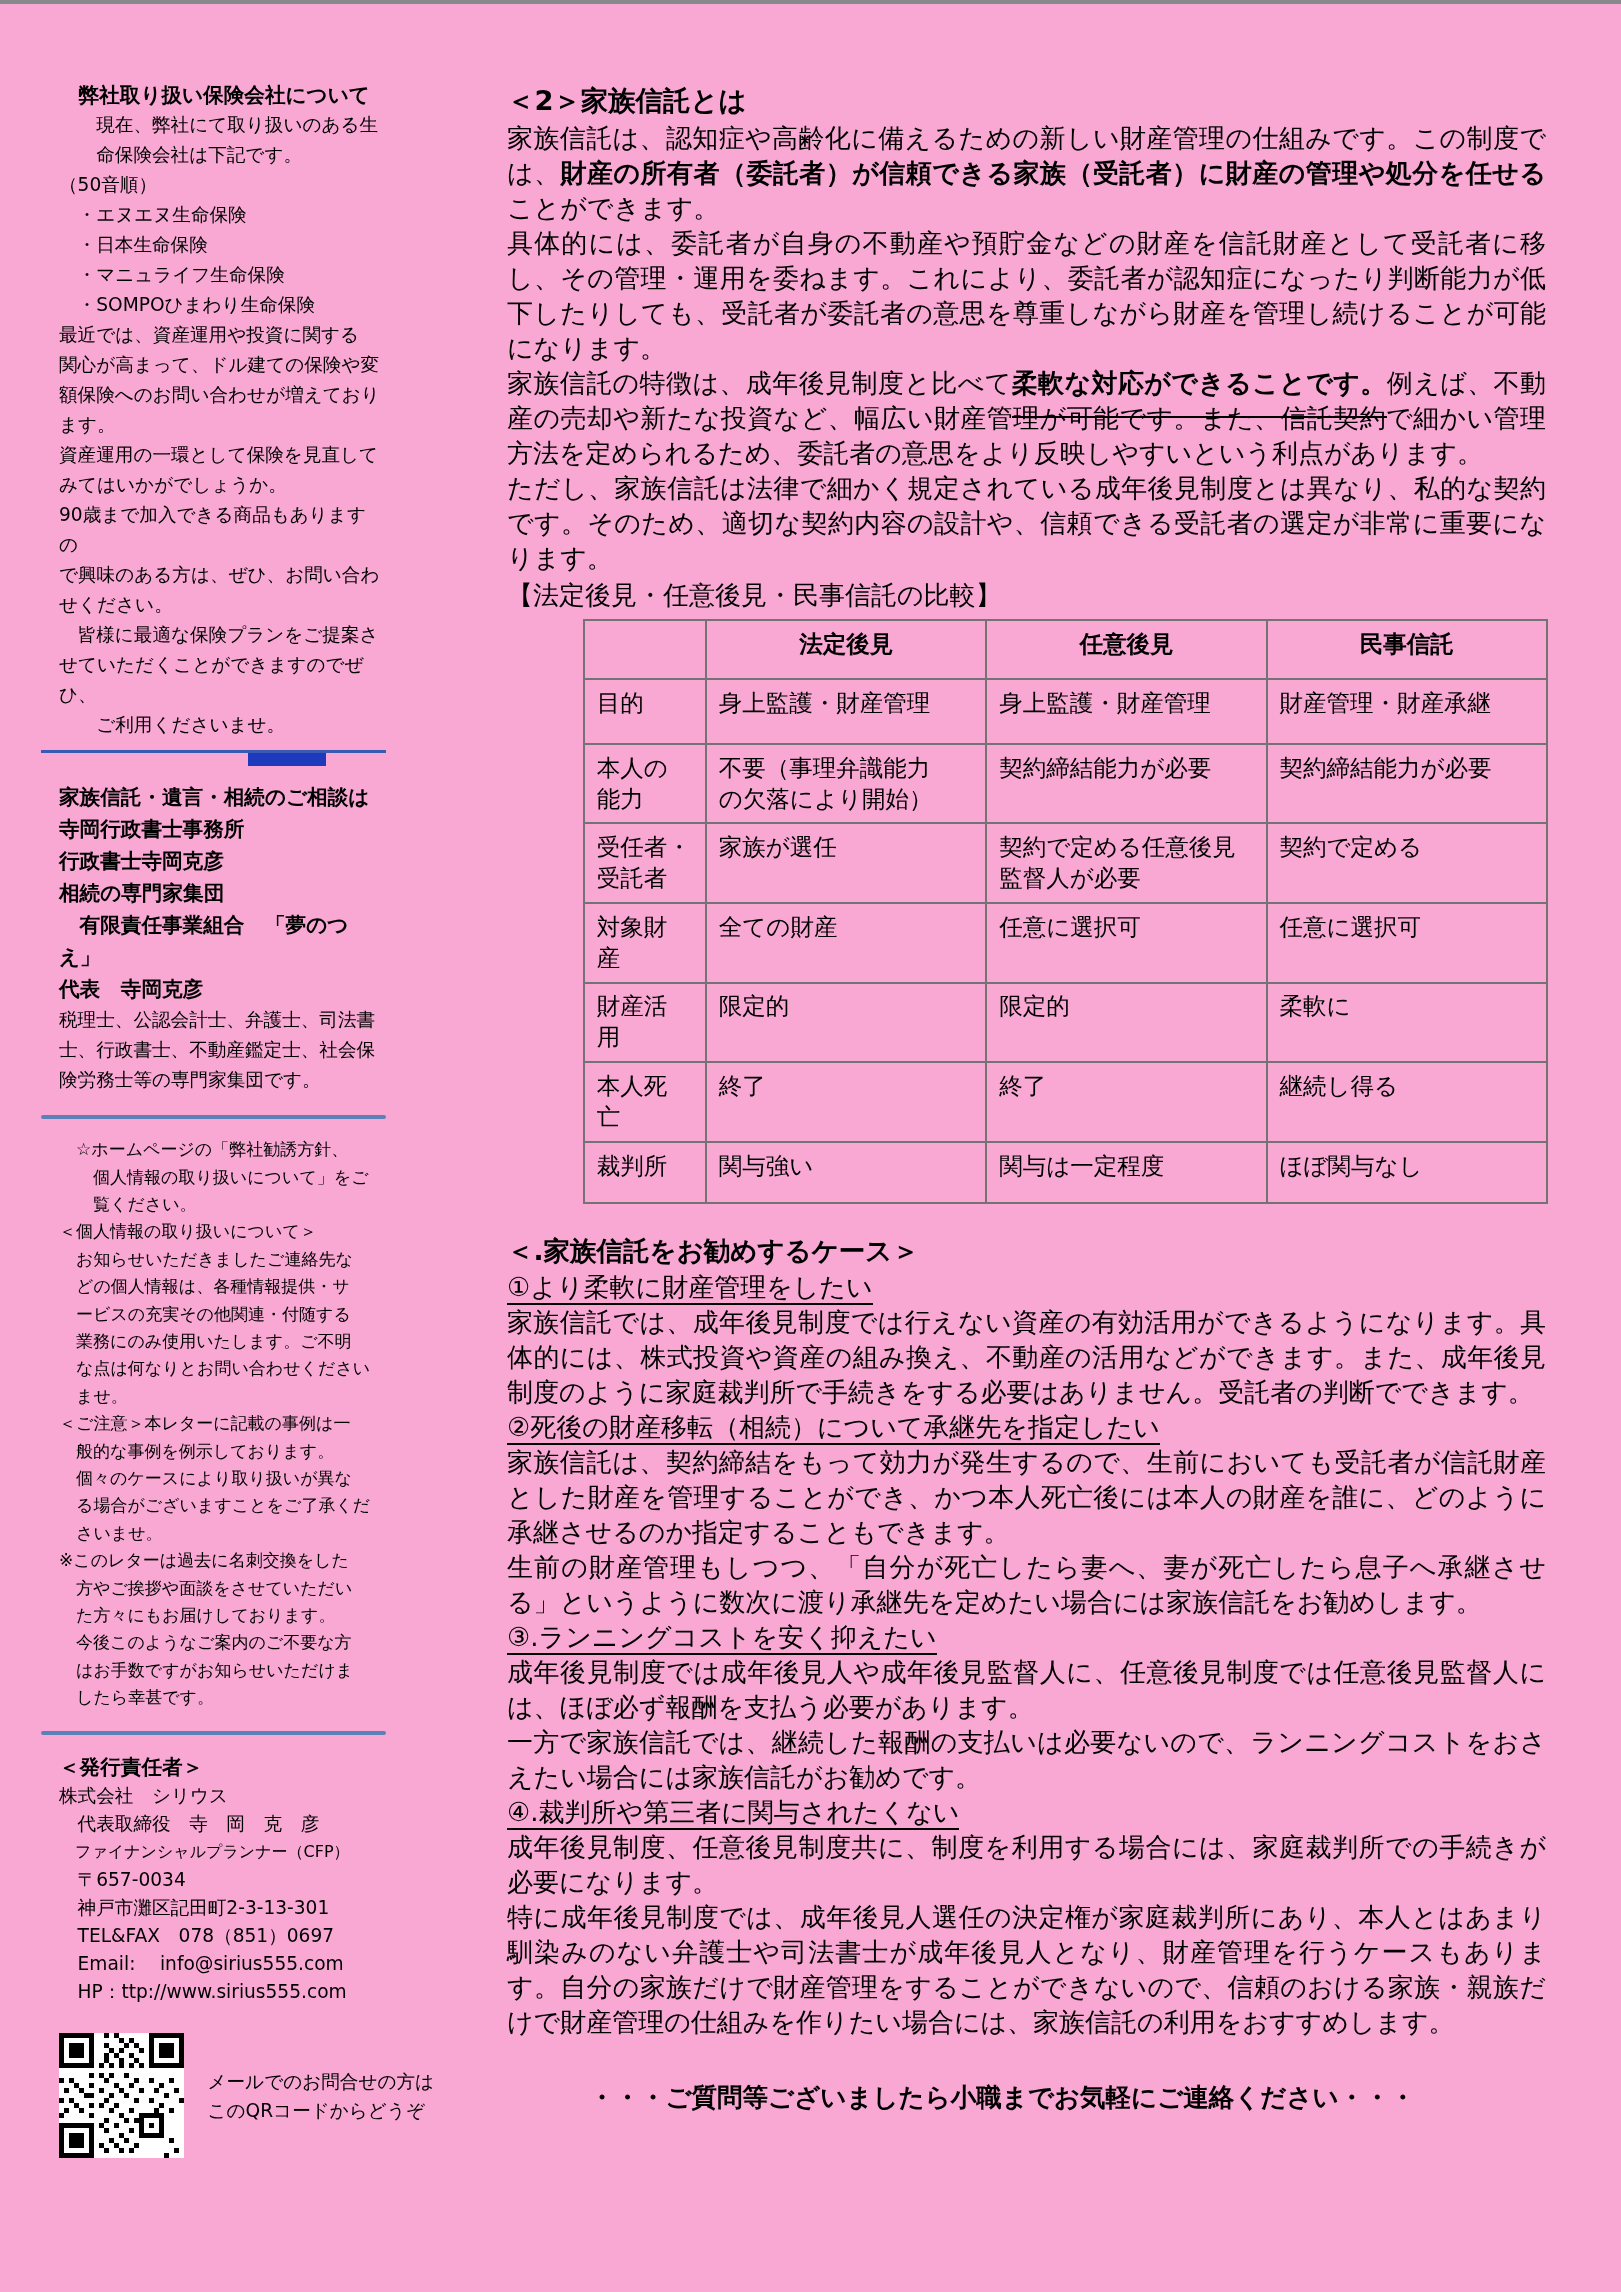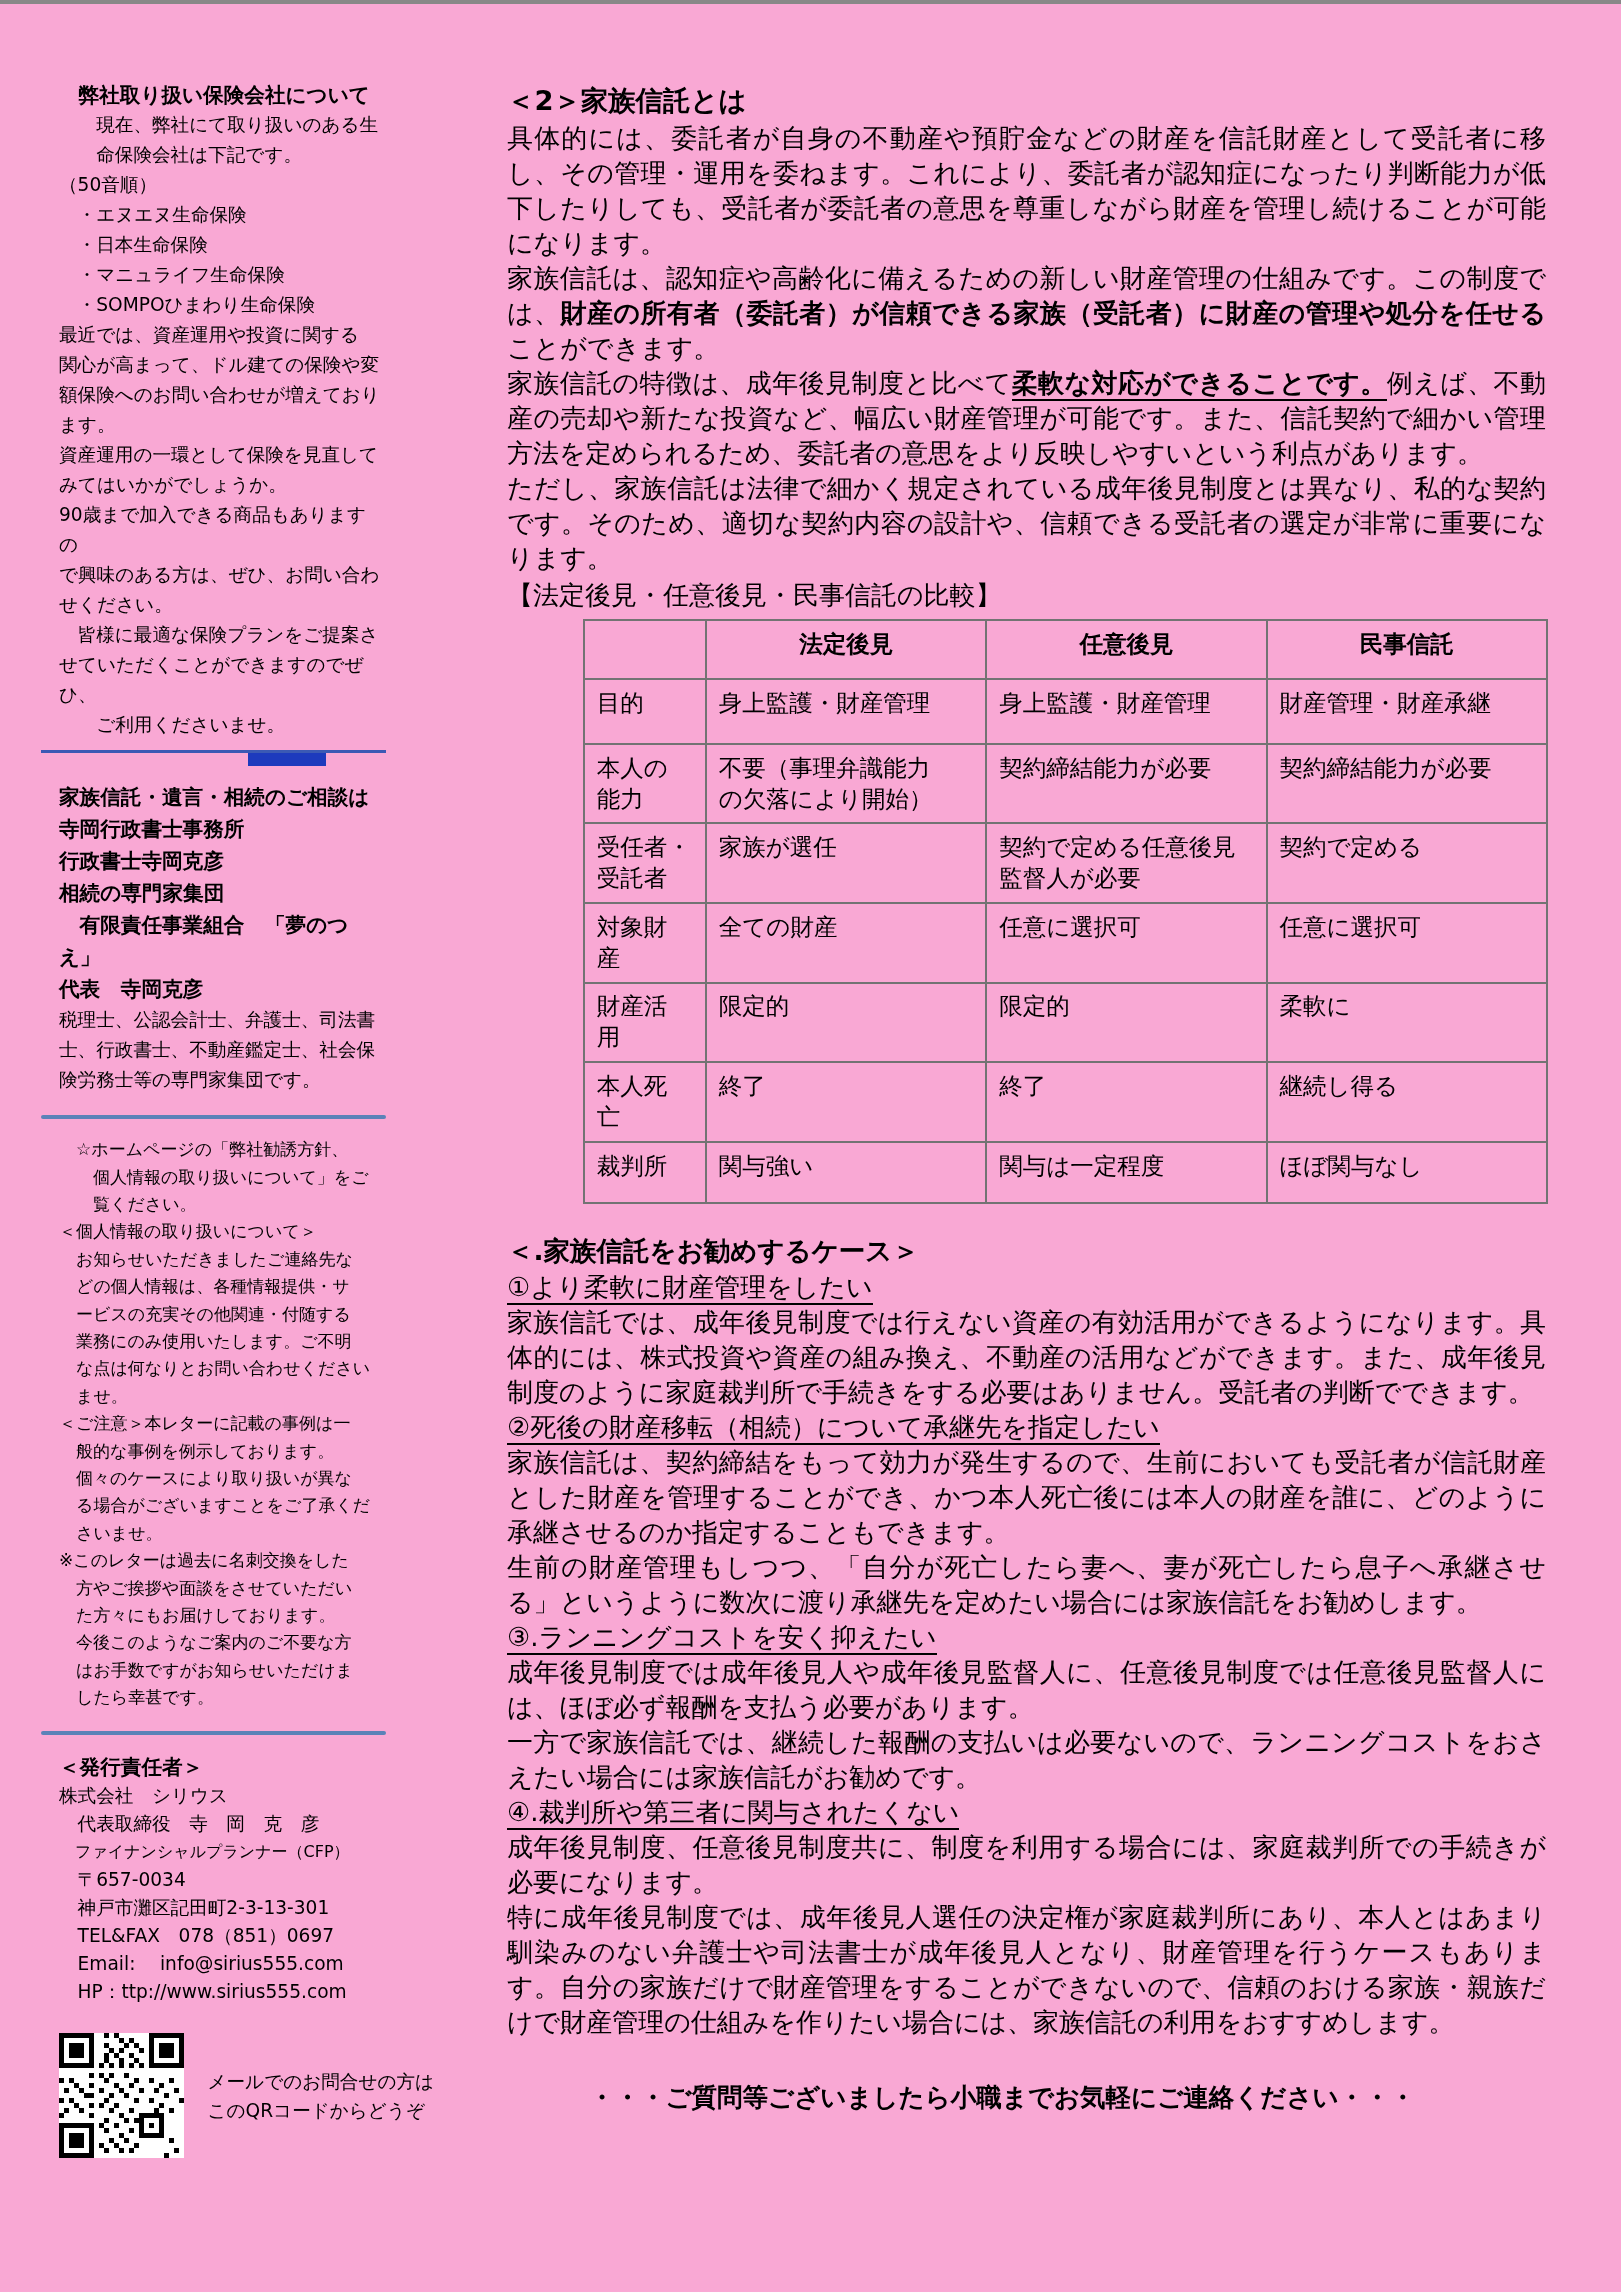--- a/index.html
+++ b/index.html
@@ -24,21 +24,21 @@
   .pub{font-size:18.6px;line-height:28px;}
   .pub-fp{font-size:16px;}
   .qr-row{display:flex;align-items:center;margin-top:27.4px;width:451px;}
   .qr{width:125px;height:125px;flex:0 0 auto;}
   .qr-cap{margin-left:23.5px;font-size:18.6px;line-height:29px;white-space:pre-line;}
   
   .right{position:absolute;left:507px;top:76px;width:1039px;font-size:26px;line-height:35px;text-align:justify;}
   .rc-title{font-weight:bold;font-size:27.4px;line-height:41px;text-align:left;}
   .rc-p{margin:0;}
   .b{font-weight:bold;}
-  .bu{font-weight:bold;border-bottom:2.9px solid #000;padding-bottom:1px;}
+  .bu{font-weight:bold;border-bottom:2.9px solid #000;padding-bottom:18px;}
   .caption{text-align:left;margin-top:2px;}
   table.cmp{border-collapse:collapse;margin:5.9px 0 0 76px;width:965px;table-layout:fixed;}
   .cmp th,.cmp td{border:2px solid #737373;padding:7.8px 11.8px;vertical-align:top;font-size:23.5px;line-height:31px;text-align:left;font-weight:normal;}
   .cmp th{text-align:center;font-weight:bold;}
   .cmp .lab{white-space:pre-line;}
   .tr-h{height:59px;} .tr-1{height:65px;} .tr-2{height:78px;} .tr-3{height:74px;}
   .tr-4{height:63px;} .tr-5{height:63px;} .tr-6{height:63px;} .tr-7{height:61px;}
   .cases-head{font-weight:bold;font-size:26.5px;line-height:39px;margin-top:27.4px;text-align:left;}
   .case-title-line{margin:0;text-align:left;}
   .case-title{border-bottom:2.9px solid #000;padding-bottom:1px;}
@@ -148,23 +148,23 @@
       </svg>
       <div class="qr-cap">メールでのお問合せの方は
 このQRコードからどうぞ</div>
     </div>
   </div>
 
   <div class="right">
 
     <div class="rc-title">＜2＞家族信託とは</div>
 
+    <p class="rc-p"><span>家族信託は、認知症や高齢化に備えるための新しい財産管理の仕組みです。この制度では、</span><span class="b">財産の所有者（委託者）が信頼できる家族（受託者）に財産の管理や処分を任せる</span><span>ことができます。</span></p>
+
     <p class="rc-p">具体的には、委託者が自身の不動産や預貯金などの財産を信託財産として受託者に移し、その管理・運用を委ねます。これにより、委託者が認知症になったり判断能力が低下したりしても、受託者が委託者の意思を尊重しながら財産を管理し続けることが可能になります。</p>
-
-    <p class="rc-p"><span>家族信託は、認知症や高齢化に備えるための新しい財産管理の仕組みです。この制度では、</span><span class="b">財産の所有者（委託者）が信頼できる家族（受託者）に財産の管理や処分を任せる</span><span>ことができます。</span></p>
 
     <p class="rc-p"><span>家族信託の特徴は、成年後見制度と比べて</span><span class="bu">柔軟な対応ができることです。</span><span>例えば、不動産の売却や新たな投資など、幅広い財産管理が可能です。また、信託契約で細かい管理方法を定められるため、委託者の意思をより反映しやすいという利点があります。</span></p>
 
     <p class="rc-p">ただし、家族信託は法律で細かく規定されている成年後見制度とは異なり、私的な契約です。そのため、適切な契約内容の設計や、信頼できる受託者の選定が非常に重要になります。</p>
 
     <div class="caption">【法定後見・任意後見・民事信託の比較】</div>
 
     <table class="cmp">
       <colgroup>
           <col style="width:122px">

